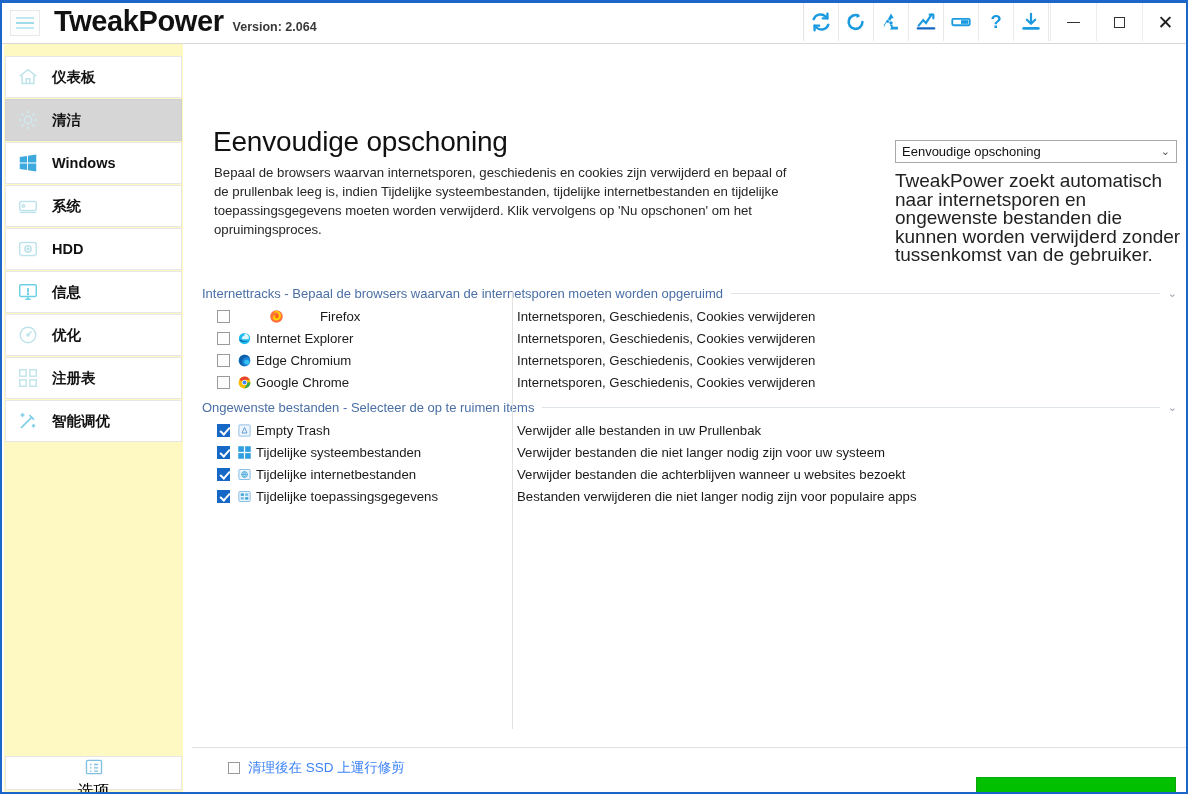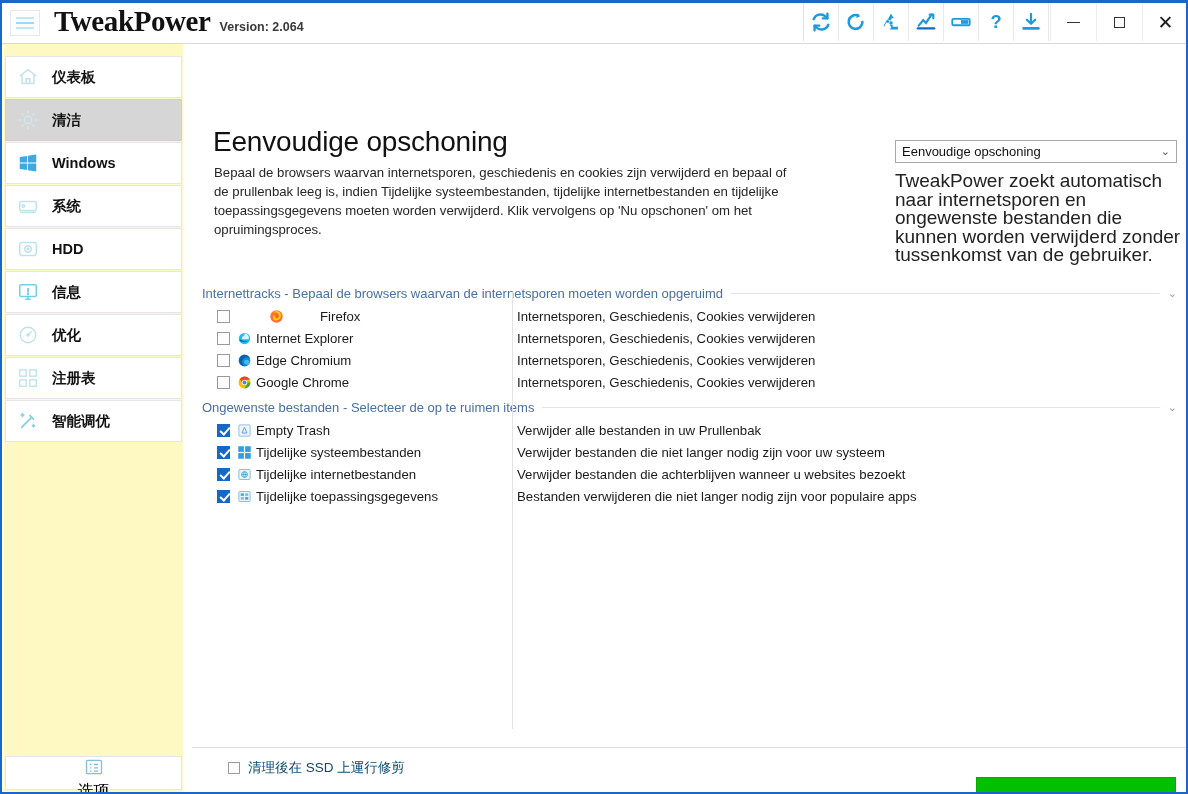--- a/index.html
+++ b/index.html
@@ -39,21 +39,21 @@
     cursor: pointer;
   }
   .hamburger i { display:block; width: 18px; height: 2px; background: #9fdbe8; }
   .hamburger i:nth-child(1){ background:#bfe9f2; }
   .hamburger i:nth-child(3){ background:#bfe9f2; }
 
   #app-title {
     margin-left: 14px;
     font-size: 29px; font-weight: bold; color: #111;
     letter-spacing: -0.4px;
-    font-family: Liberation Serif, serif;
+    font-family: Liberation Sans, sans-serif;
   }
   #app-version {
     margin-left: 9px; margin-top: 10px;
     font-size: 12.5px; font-weight: bold; color: #3a3a3a;
   }
 
   #toolbar {
     position: absolute; right: 141px; top: 3px;
     height: 38px;
     display: flex; align-items: stretch;
@@ -209,21 +209,21 @@
 
   #ssd-row {
     position: absolute; left: 0; top: 715px;
     display: flex; align-items: center;
   }
   #ssd-row .cb {
     width: 12px; height: 12px; border: 1px solid #9a9a9a; background:#fdfdfd;
     margin-left: 36px; flex: 0 0 12px; cursor:pointer;
   }
   #ssd-row .lbl {
-    font-size: 13.5px; color: #0c4a6e; margin-left: 8px;
+    font-size: 13.5px; color: #3b82f6; margin-left: 8px;
     font-family:"Liberation Sans","DejaVu Sans",sans-serif;
   }
 
   #clean-btn {
     position: absolute; left: 784px; top: 733px;
     width: 200px; height: 54px;
     background: #00c000;
     border: 1px solid #0aa80a;
     display: flex; align-items: center; justify-content: center;
     font-size: 16px; font-weight: bold; color: #0d0d0d;

